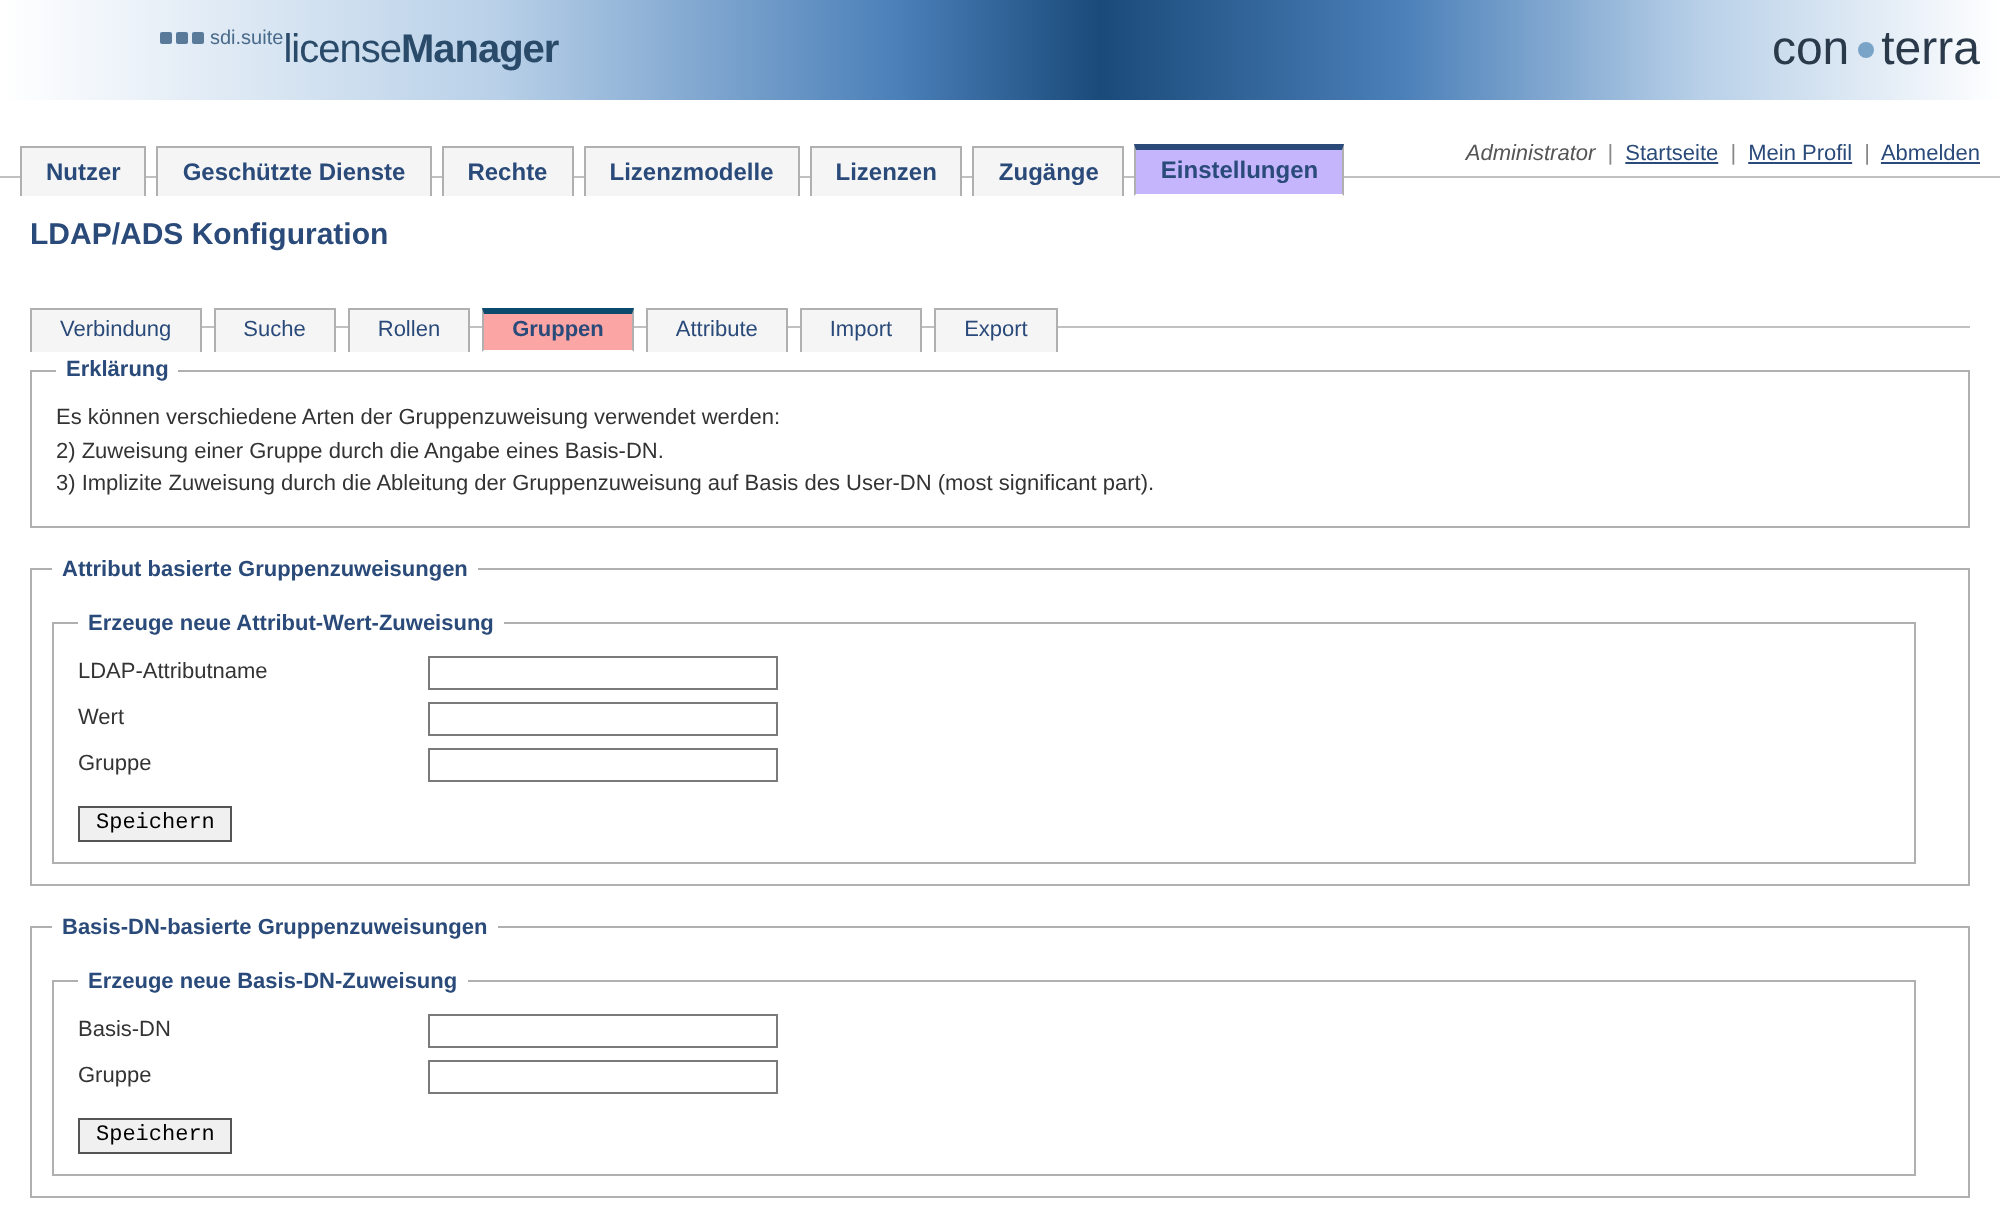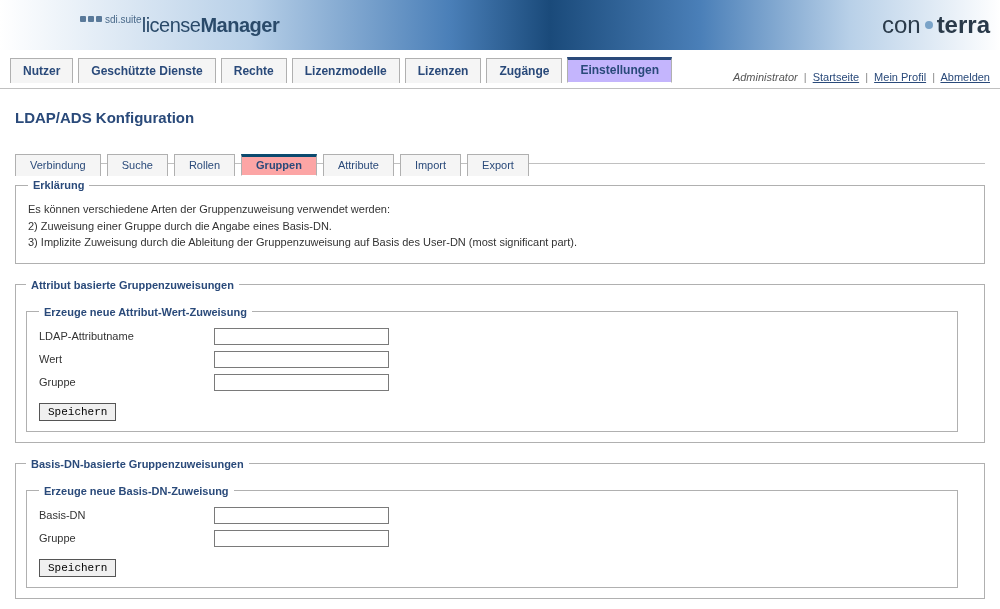--- a/index.html
+++ b/index.html
@@ -44,42 +44,42 @@
     .product-name b { font-weight: bold; }
     .brand-logo {
       font-size: 24px;
       color: #2a3a4a;
       font-weight: normal;
       display: flex;
       align-items: center;
       gap: 2px;
     }
     .brand-dot { width: 8px; height: 8px; border-radius: 50%; background: #7aa3c8; display: inline-block; margin: 0 2px; }
-    .brand-logo b { font-weight: bold; }
+    .brand-logo b { font-weight: normal; }
     
     
     .main-nav {
       display: flex;
       align-items: center;
       border-bottom: 1px solid #c0c0c0;
       background: #fff;
       padding-left: 10px;
     }
     .main-nav .nav-tab {
       border: 1px solid #b0b0b0;
       border-bottom: none;
       background: #f5f5f5;
       padding: 5px 12px;
       margin-right: 5px;
       font-size: 12px;
       font-weight: bold;
       color: #2a4a7a;
       cursor: pointer;
       position: relative;
-      top: 1px;
+      top: 16px;
     }
     .main-nav .nav-tab.active {
       background: #c4b5fd;
       border-top: 3px solid #2a4a7a;
       padding-top: 3px;
       border-bottom: 1px solid #fff;
     }
     .top-right-links {
       margin-left: auto;
       padding: 5px 10px;

